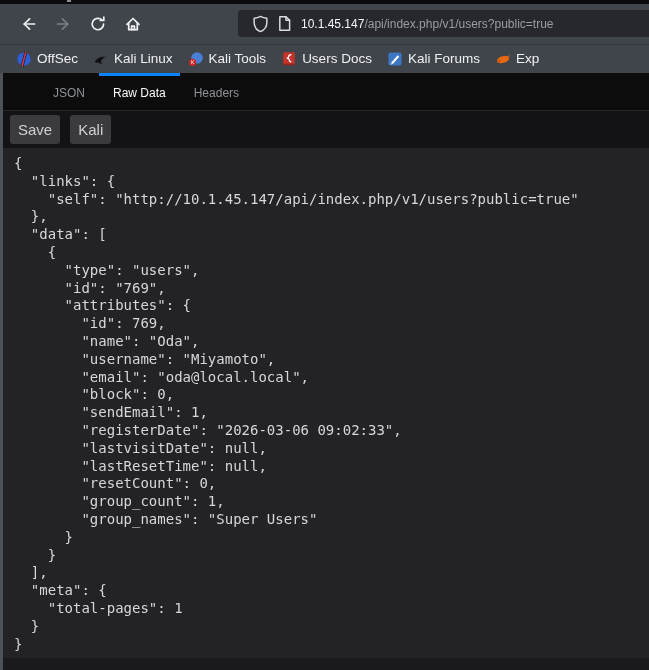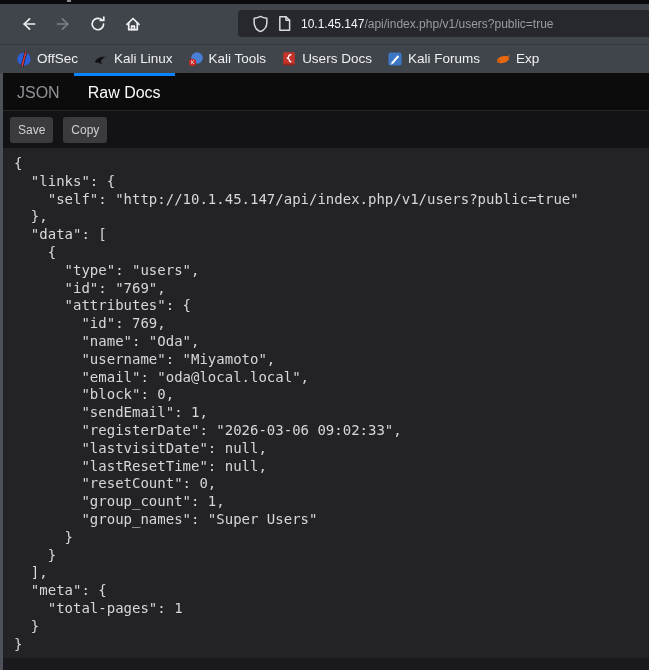--- a/index.html
+++ b/index.html
@@ -46,29 +46,29 @@
   .bookmarks{height:29px;background:var(--toolbar-bg);display:flex;align-items:center;
              padding-left:16px;gap:15px;border-top:1px solid #36393f;overflow:hidden;}
   .bm{display:flex;align-items:flex-start;gap:5px;flex:none;}
   .bm .bmicon{width:16px;height:16px;flex:none;display:flex;}
   .bm .bmlabel{font-size:13.5px;color:#eff0f2;white-space:nowrap;}
 
   
   .viewport{border-left:3px solid var(--edge);}
 
   
-  .vtabs{display:flex;background:var(--tabs-bg);height:37px;font-size:16px;}
+  .vtabs{display:flex;background:var(--tabs-bg);height:37px;font-size:12px;padding-left:36px;}
   .vtab{display:flex;align-items:center;padding:0 14px;height:100%;color:#8f9297;
         border-top:3px solid transparent;cursor:default;}
   .vtab.active{color:#fbfbfe;border-top-color:var(--blue);}
 
   
   .actions{background:var(--actions-bg);height:38px;display:flex;align-items:center;
            gap:10px;padding-left:7px;border-top:1px solid #26262a;}
-  .abtn{background:var(--btn-bg);color:#cfcfd3;font-size:12px;line-height:1;
+  .abtn{background:var(--btn-bg);color:#cfcfd3;font-size:15px;line-height:1;
         padding:7px 8px;border-radius:3px;border:none;font-family:inherit;cursor:default;}
 
   
   .content{background:var(--content-bg);height:510px;padding:7px 0 0 11px;overflow:hidden;}
   .content pre{margin:0;font-family:"DejaVu Sans Mono",monospace;font-size:14px;
                line-height:17.8px;color:var(--mono-txt);}
 
   .bottomstrip{height:12px;background:var(--bottom-bg);}
 </style>
 </head>
@@ -181,26 +181,27 @@
         </svg>
       </span>
       <span class="bmlabel">Exp</span>
     </div>
   </div>
 
   <div class="viewport">
 
     <div class="vtabs">
       <div class="vtab">JSON</div>
-      <div class="vtab active">Raw Docs</div>
+      <div class="vtab active">Raw Data</div>
+      <div class="vtab">Headers</div>
     </div>
 
     <div class="actions">
       <button class="abtn">Save</button>
-      <button class="abtn">Copy</button>
+      <button class="abtn">Kali</button>
     </div>
 
     <div class="content">
       <pre>{
   "links": {
     "self": "http://10.1.45.147/api/index.php/v1/users?public=true"
   },
   "data": [
     {
       "type": "users",

